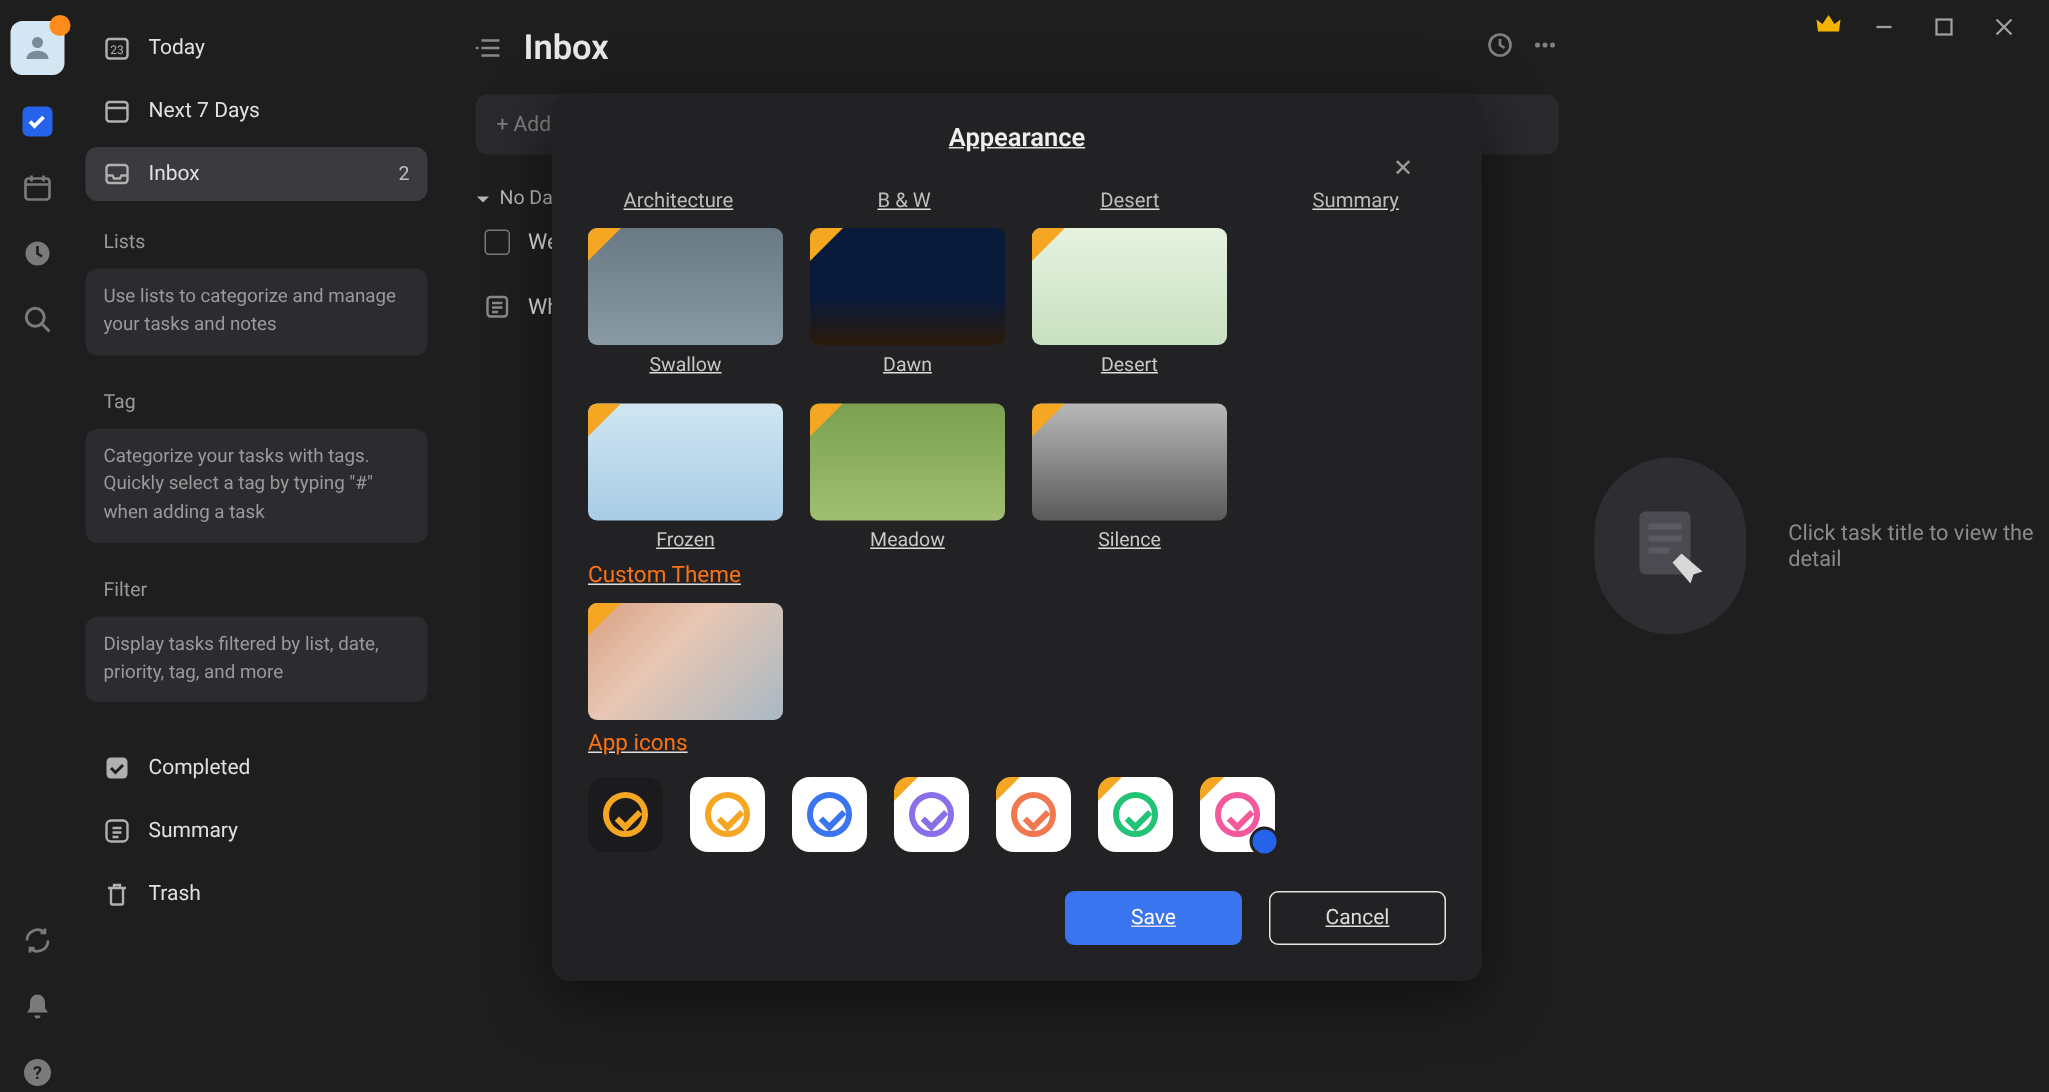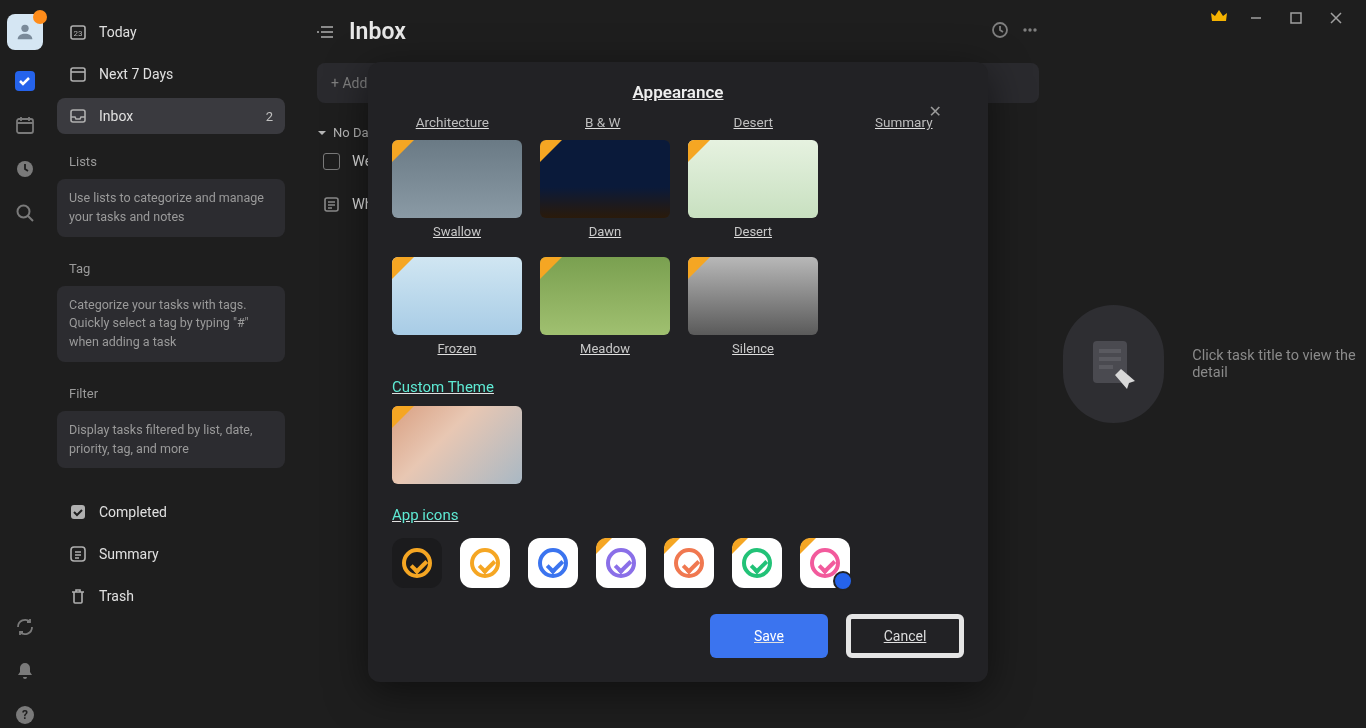--- a/index.html
+++ b/index.html
@@ -32,41 +32,41 @@
 .detail .illus { width:118px; height:118px; border-radius:60px; background:#2e2e32; display:flex; align-items:center; justify-content:center; }
 .titlebar { position:absolute; top:0; right:0; height:36px; display:flex; align-items:center; gap:16px; padding:0 18px; }
 .titlebar .tb { color:#a0a0a0; cursor:pointer; padding:4px 6px; }
 .crown { color:#f5b301; }
 
 .overlay { position:absolute; inset:0; display:flex; align-items:flex-start; justify-content:center; }
 .modal { margin-top:62px; width:620px; background:#222225; border-radius:12px; padding:20px 24px 24px; box-shadow:0 10px 40px rgba(0,0,0,.5);text-decoration:underline; }
 .modal h2 { text-align:center; font-size:17px; font-weight:600; color:#eee; }
 .modal .close { position:absolute; top:20px; right:22px; color:#9a9a9a; cursor:pointer; font-size:16px; }
 .modal-header { position:relative; }
-.row4 { display:flex; gap:30px; margin-top:12px; }
+.row4 { display:flex; gap:30px; margin-top:24px; }
 .row4 .lbl { flex:1; text-align:center; font-size:13.5px; color:#bdbdbd; cursor:pointer; }
 .thgrid { display:flex; flex-wrap:wrap; gap:18px; margin-top:10px; }
 .th { width:130px; display:flex; flex-direction:column; gap:6px; }
 .th .img { width:130px; height:78px; border-radius:6px; position:relative; overflow:hidden; }
 .th .img.premium::before { content:""; position:absolute; top:0; left:0; border-top:22px solid #f5a623; border-right:22px solid transparent; }
 .th .cap { text-align:center; font-size:13px; color:#c8c8c8; }
-.sect-h { font-size:15px; color:#5eead4; margin-top:22px; }
+.sect-h { font-size:15px; color:#f97316; margin-top:6px; }
 .custom .img { background:linear-gradient(135deg,#d9a082 0%,#e8c7b3 40%,#a9b8c4 100%); }
 .icons { display:flex; gap:18px; margin-top:14px; }
 .appicon { width:50px; height:50px; border-radius:12px; display:flex; align-items:center; justify-content:center; position:relative; cursor:pointer; }
 .appicon.dark { background:#1b1b1d; }
 .appicon.light { background:#fff; }
 .appicon.pro::before { content:""; position:absolute; top:0; left:0; border-top:16px solid #f5a623; border-right:16px solid transparent; border-top-left-radius:10px; }
 .appicon.selected::after { content:""; position:absolute; bottom:-3px; right:-3px; width:16px; height:16px; background:#2563eb; border-radius:50%; border:2px solid #222225; }
 .check { width:30px; height:30px; border-radius:50%; border:4px solid; display:inline-block; position:relative; }
 .check::after { content:""; position:absolute; left:5px; top:8px; width:12px; height:6px; border-left:4px solid; border-bottom:4px solid; border-color:inherit; transform:rotate(-45deg); }
 .btnrow { display:flex; justify-content:flex-end; gap:18px; margin-top:26px; }
 .btn { min-width:118px; padding:9px 0; border-radius:6px; font-size:14px; text-align:center; cursor:pointer; border:none; }
 .btn.save { background:#3b74ef; color:#fff;margin-left:40px; }
-.btn.cancel { background:transparent; border:5px solid #e5e5e5; color:#ddd; }
+.btn.cancel { background:transparent; border:1px solid #e5e5e5; color:#ddd; }
 
 .swallow { background:linear-gradient(#6a7a85,#8a9aa5); }
 .dawn { background:linear-gradient(#0a1a3a 60%,#2a1a0a); }
 .blossom { background:linear-gradient(#e6f2e0,#c8e0c0); }
 .frozen { background:linear-gradient(#d0e6f2,#a8cce6); }
 .meadow { background:linear-gradient(#7aa050,#a0c070); }
 .silence { background:linear-gradient(#b8b8b8,#5a5a5a); }
 </style>
 </head>
 <body>

